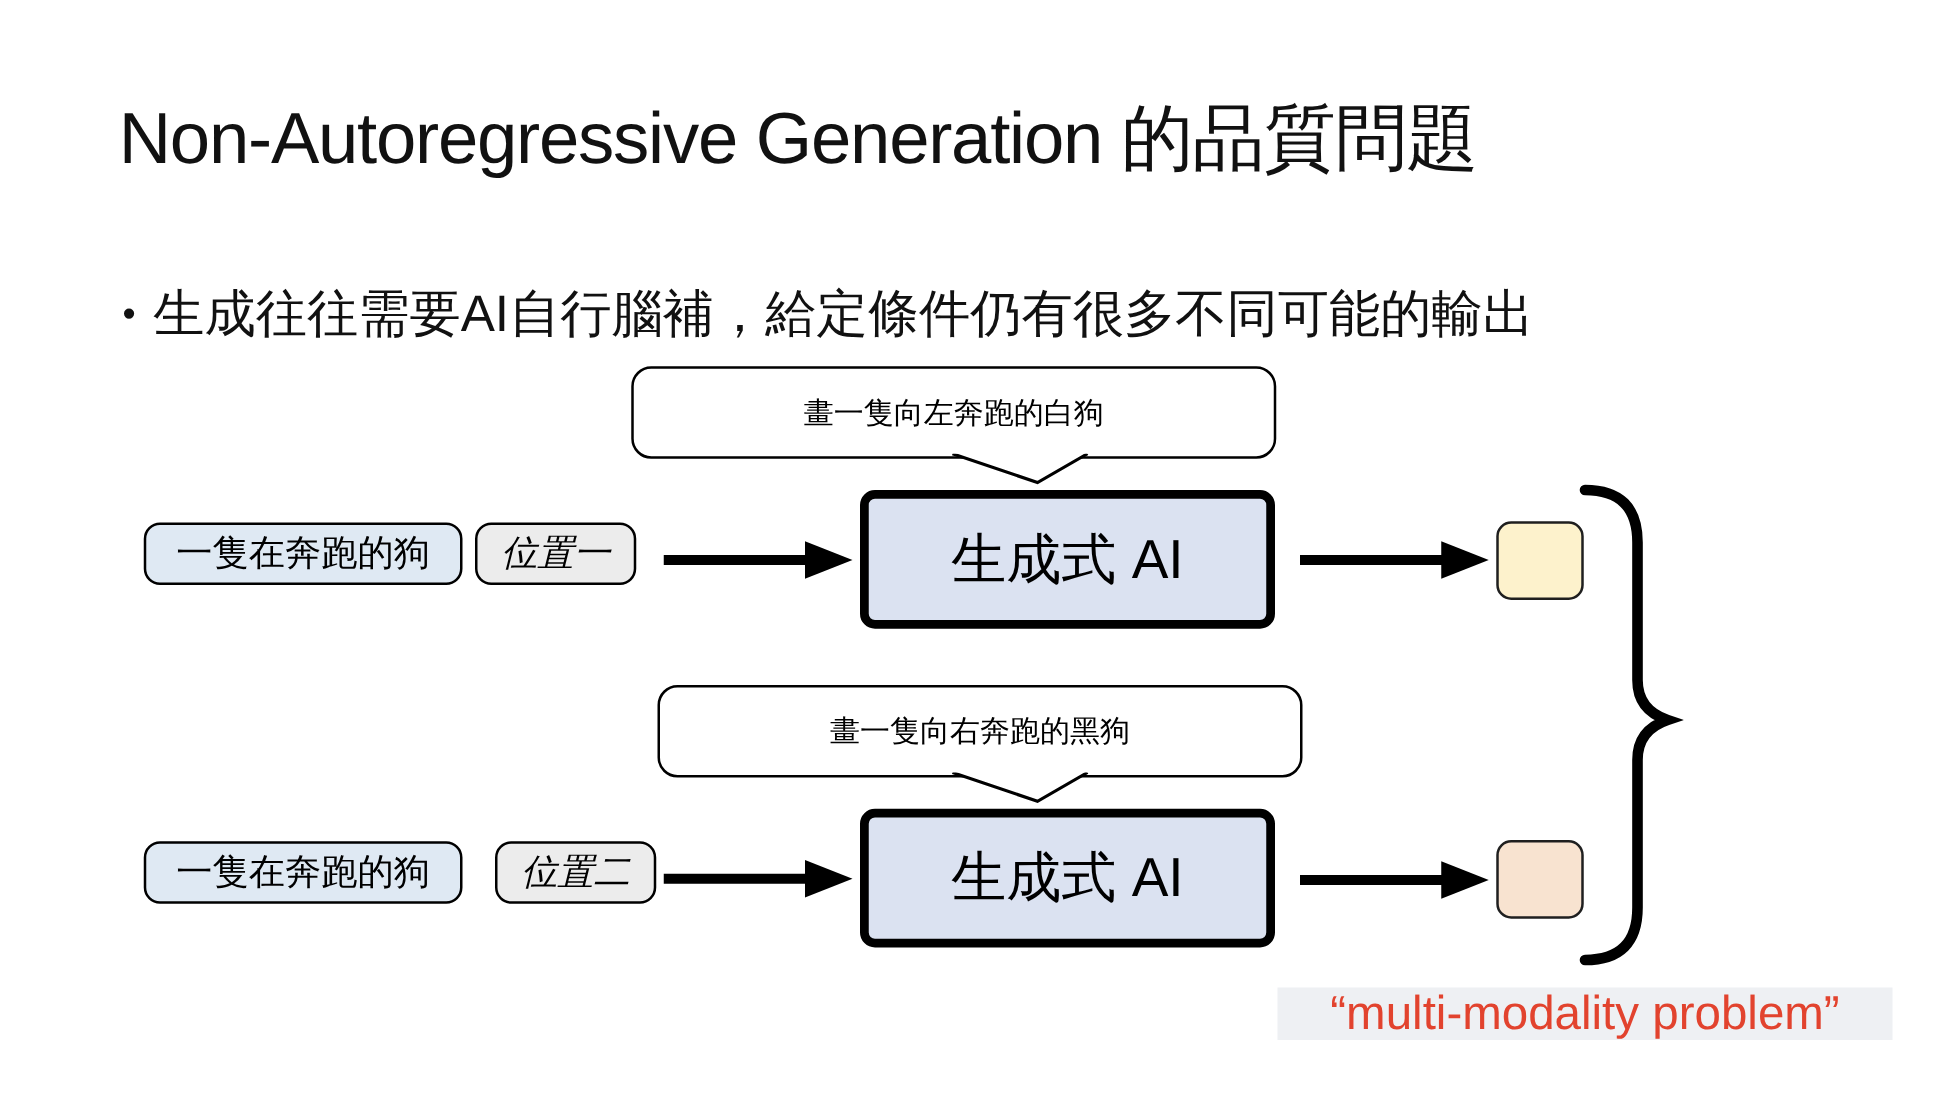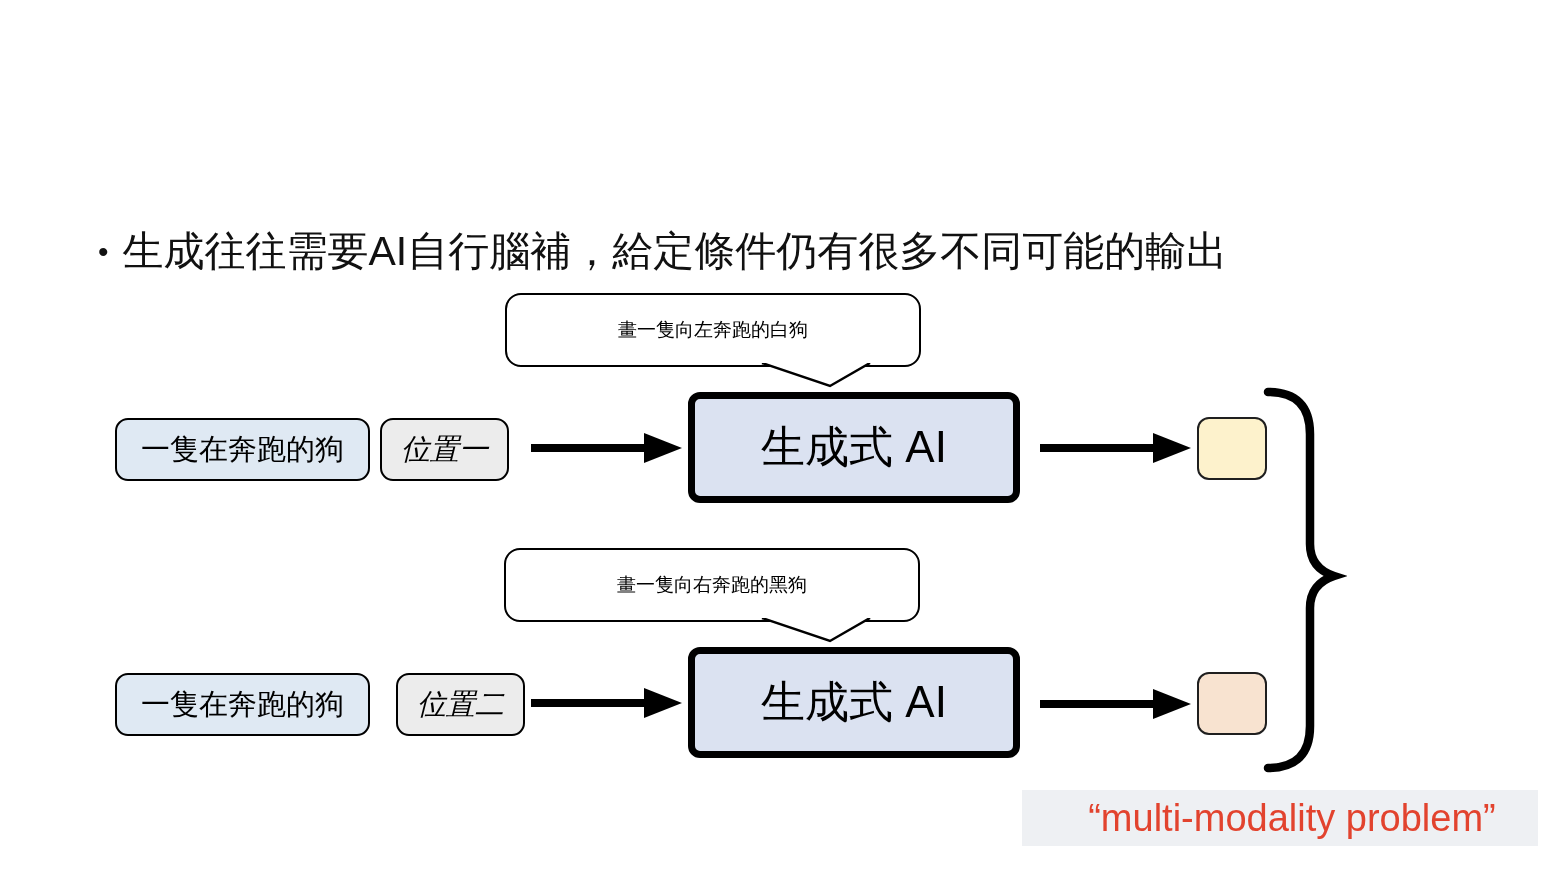--- a/index.html
+++ b/index.html
@@ -20,34 +20,34 @@
 
   .bullet-line {
     position: absolute; left: 98px; top: 224px;
     font-size: 41px; white-space: nowrap; color: #111;
     display: flex; align-items: center;
   }
   .bullet-marker { font-size: 30px; margin-right: 14px; }
 
   
   .bubble {
-    position: absolute; width: 416px; height: 74px;
+    position: absolute; width: 516px; height: 74px;
     background: #fff; border: 2.5px solid #000; border-radius: 16px;
     display: flex; align-items: center; justify-content: center;
-    font-size: 19px; box-sizing: border-box;
+    font-size: 24px; box-sizing: border-box;
   }
   .bubble-1 { left: 505px; top: 293px; }
-  .bubble-2 { left: 504px; top: 548px; }
+  .bubble-2 { left: 526px; top: 548px; }
   .bubble-tail { position: absolute; width: 112px; height: 26px; z-index: 2; }
   .tail-1 { left: 760px; top: 363px; }
   .tail-2 { left: 760px; top: 618px; }
 
   
   .cond-box {
-    position: absolute; height: 63px; box-sizing: border-box;
+    position: absolute; height: 50px; box-sizing: border-box;
     border: 2.5px solid #000; border-radius: 13px;
     display: flex; align-items: center; justify-content: center;
     font-size: 29px;
   }
   .text-cond { left: 115px; width: 255px; }
   .pos-cond  { left: 380px; width: 129px; font-style: italic; }
   .row1 .cond-box { top: 418px; }
   .row2 .cond-box { top: 673px; }
 
   
@@ -85,30 +85,31 @@
   
   .brace-svg { position: absolute; left: 1262px; top: 384px; }
   .brace-label {
     position: absolute; left: 1366px; top: 553px;
     font-size: 41px; white-space: nowrap; color: #111;
   }
 
   
   .caption {
     position: absolute; left: 1022px; top: 790px;
-    width: 492px; height: 56px;
+    width: 492px; height: 42px;
     display: flex; align-items: center; justify-content: center;
-    font-size: 38px; white-space: nowrap; padding-left: 24px;
+    font-size: 38px; white-space: nowrap;
   }
 </style>
 </head>
 <body>
 
 <div class="slide">
 
+  <div class="title">Non-Autoregressive Generation 的品質問題</div>
 
   <div class="bullet-line">
     <span class="bullet-marker">•</span>
     <span>生成往往需要AI自行腦補，給定條件仍有很多不同可能的輸出</span>
   </div>
 
   <div class="row1">
     <div class="bubble bubble-1">畫一隻向左奔跑的白狗</div>
     <svg class="bubble-tail tail-1" viewBox="0 0 112 26">
       <path d="M2,0 L70,23 L110,0" fill="#ffffff" stroke="#000000" stroke-width="2.5"></path>

